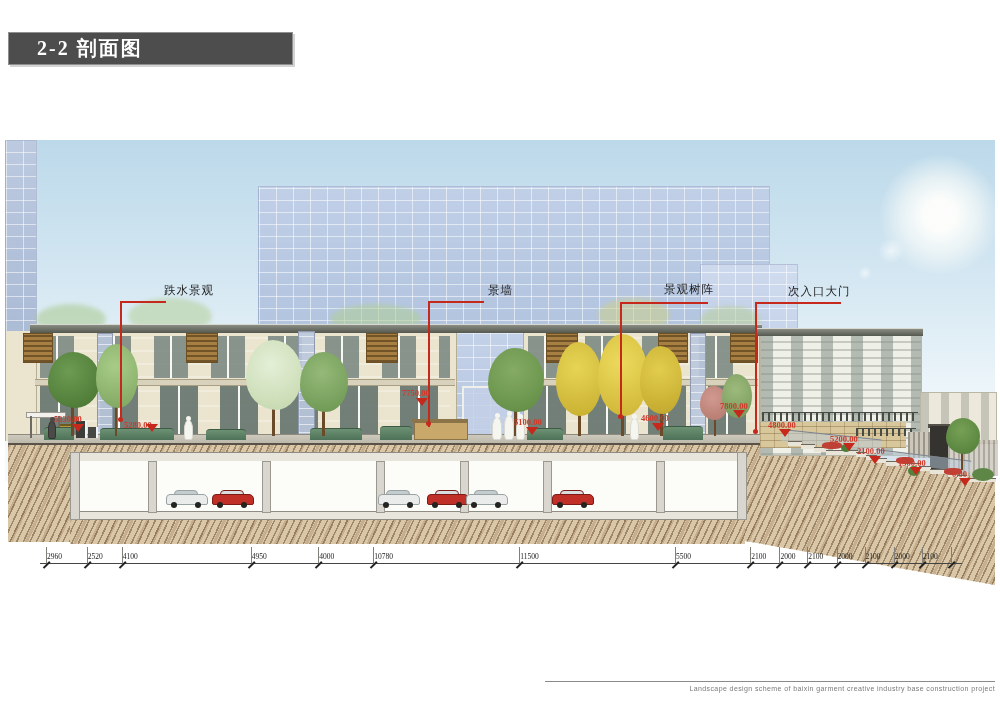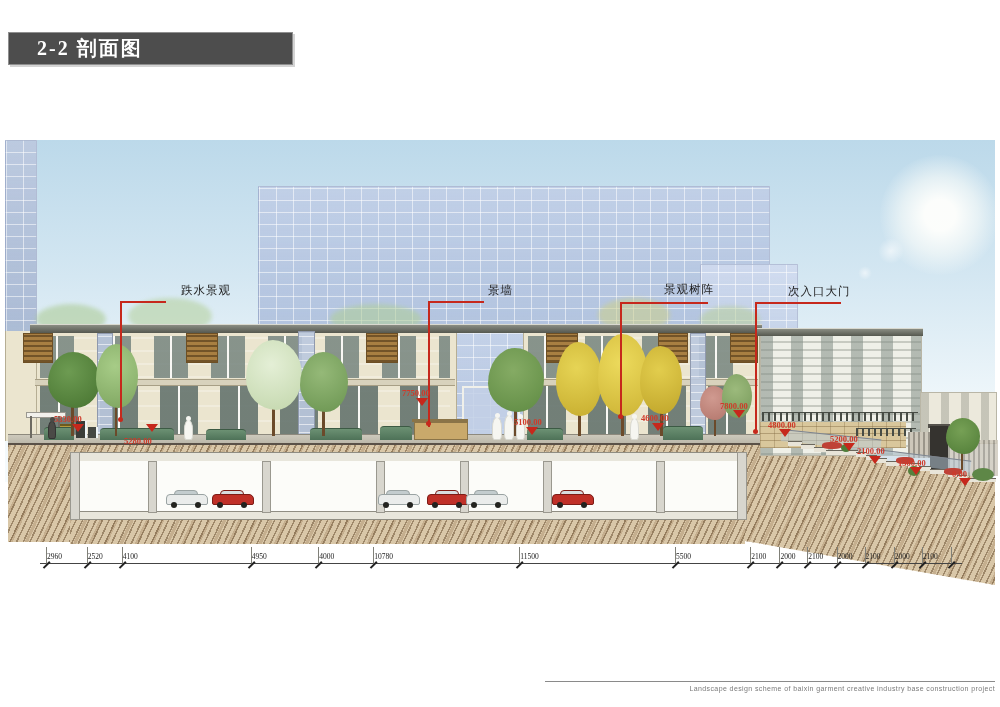--- a/index.html
+++ b/index.html
@@ -324,28 +324,28 @@
   <div class="abs rl" style="left:428px;top:301px;width:56px;height:1.5px;"></div>
   <div class="abs rl" style="left:428px;top:301px;width:1.5px;height:126px;"></div>
   <div class="abs rdot" style="left:426px;top:421px;"></div>
   <div class="abs rl" style="left:620px;top:302px;width:88px;height:1.5px;"></div>
   <div class="abs rl" style="left:620px;top:302px;width:1.5px;height:116px;"></div>
   <div class="abs rdot" style="left:618px;top:414px;"></div>
   <div class="abs rl" style="left:755px;top:302px;width:86px;height:1.5px;"></div>
   <div class="abs rl" style="left:755px;top:302px;width:1.5px;height:130px;"></div>
   <div class="abs rdot" style="left:753px;top:429px;"></div>
 
-  <span class="abs anno" style="left:164px;top:283px;margin-left:17px;">跌水景观</span>
+  <span class="abs anno" style="left:164px;top:283px;">跌水景观</span>
   <span class="abs anno" style="left:488px;top:283px;">景墙</span>
   <span class="abs anno" style="left:664px;top:282px;">景观树阵</span>
   <span class="abs anno" style="left:788px;top:284px;">次入口大门</span>
 
   <span class="abs etext" style="left:54px;top:414px;">5330.00</span>
   <i class="abs etri" style="left:72px;top:424px;"></i>
-  <span class="abs etext" style="left:124px;top:436px;">5280.00</span>
+  <span class="abs etext" style="left:124px;top:420px;">5280.00</span>
   <i class="abs etri" style="left:146px;top:424px;"></i>
   <span class="abs etext" style="left:402px;top:388px;">7750.00</span>
   <i class="abs etri" style="left:416px;top:398px;"></i>
   <span class="abs etext" style="left:514px;top:417px;">5100.00</span>
   <i class="abs etri" style="left:526px;top:427px;"></i>
   <span class="abs etext" style="left:641px;top:413px;">4600.00</span>
   <i class="abs etri" style="left:652px;top:423px;"></i>
   <span class="abs etext" style="left:720px;top:401px;">7800.00</span>
   <i class="abs etri" style="left:733px;top:410px;"></i>
   <span class="abs etext" style="left:768px;top:420px;">4800.00</span>

